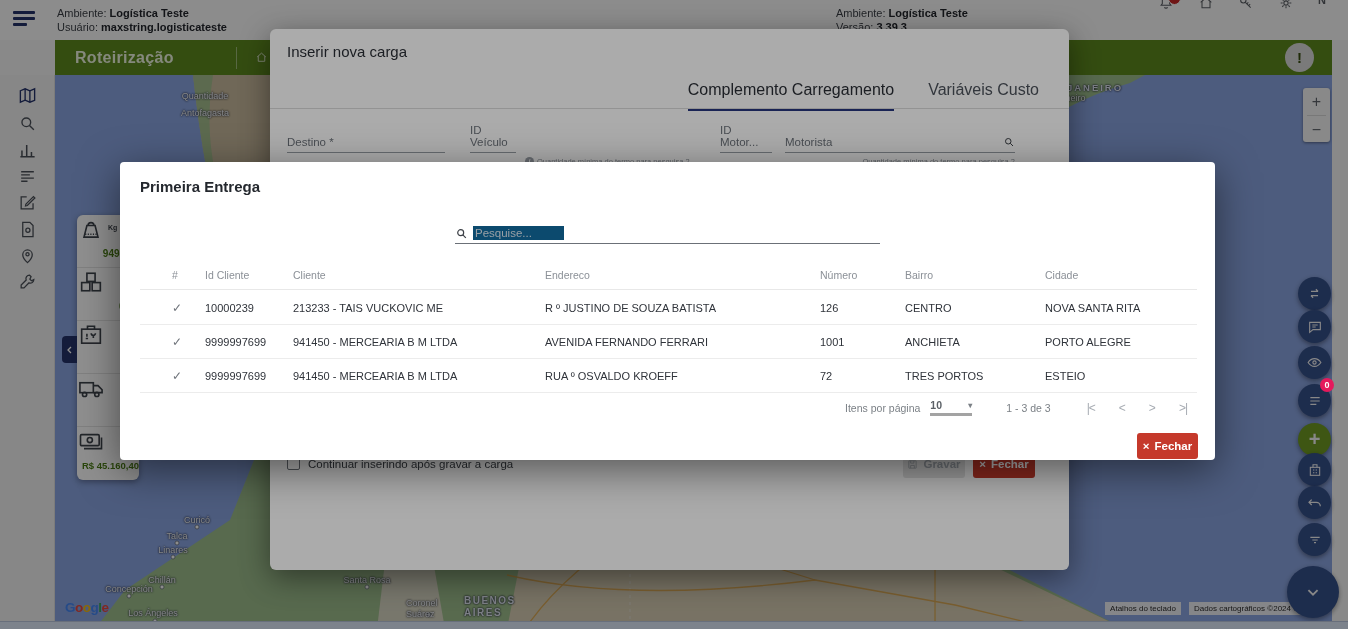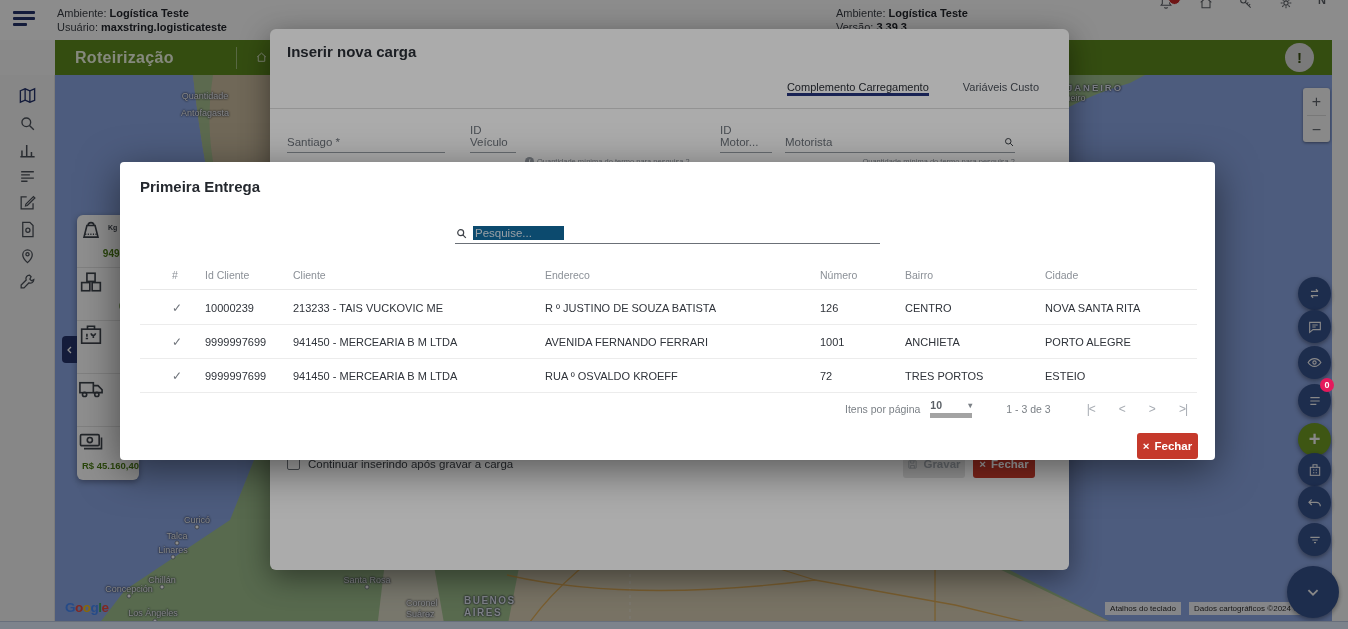--- a/index.html
+++ b/index.html
@@ -62,23 +62,23 @@
 
   .bottombar{position:absolute;left:0;top:621px;width:1348px;height:8px;background:#dfe9fa;border-top:1px solid #b9c6dd}
 
   
   .backdrop{position:absolute;inset:0}
   .b1{background:rgba(0,0,0,.16)}
   .b2{background:rgba(0,0,0,.33)}
 
   
   .insmodal{position:absolute;left:270px;top:29px;width:799px;height:541px;background:#fff;border-radius:6px;box-shadow:0 8px 30px rgba(0,0,0,.45)}
-  .institle{position:absolute;left:17px;top:14px;font-size:15px;font-weight:bold;color:#2b2f36}
+  .institle{position:absolute;left:17px;top:14px;font-size:15px;font-weight:normal;color:#2b2f36}
   .tabs{position:absolute;right:30px;top:52px;display:flex;gap:34px}
-  .tab{font-size:11px;color:#4c525b;border-bottom:3px solid transparent;cursor:pointer}
+  .tab{font-size:16px;color:#4c525b;padding-bottom:9px;border-bottom:3px solid transparent;cursor:pointer}
   .tab.active{color:#2b2f36;border-bottom-color:#26357e}
   .insdivider{position:absolute;left:0;right:0;top:79px;border-top:1px solid #dcdcdc}
   .field{position:absolute;top:100px;height:24px;border-bottom:1px solid #9aa0a8;font-size:11.5px;color:#6e747c;display:flex;align-items:flex-end;padding-bottom:4px;cursor:text}
   .field .ficon{margin-left:auto;color:#3c4046}
   .helper{position:absolute;top:128px;font-size:7.5px;color:#8a9098;display:flex;align-items:center;gap:3px}
   .infoi{width:9px;height:9px;border-radius:50%;background:#9aa0a8;color:#fff;font-size:6.5px;font-weight:bold;display:flex;align-items:center;justify-content:center;font-style:italic}
   .chkrow{position:absolute;left:17px;top:428px;display:flex;align-items:flex-end;gap:8px;font-size:11.5px;color:#3a3f45;cursor:pointer}
   .chkbox{width:13px;height:13px;border:1.5px solid #70757c;border-radius:2px;background:#fff}
   .btn{height:28px;border-radius:3px;font-size:11.5px;font-weight:bold;display:flex;align-items:center;justify-content:center;gap:5px;cursor:pointer}
   .btn-gray{position:absolute;left:633px;top:421px;width:62px;background:#e4e4e4;color:#a0a6ad}
@@ -89,21 +89,21 @@
   .delmodal{position:absolute;left:120px;top:162px;width:1095px;height:298px;background:#fff;border-radius:4px;box-shadow:0 10px 40px rgba(0,0,0,.5)}
   .deltitle{position:absolute;left:20px;top:16px;font-size:15px;font-weight:bold;color:#24282e}
   .delsearch{position:absolute;left:335px;top:58px;width:425px;height:24px;border-bottom:1px solid #6b7077;display:flex;align-items:flex-end;gap:5px;padding-bottom:3px;cursor:text}
   .delsearch .sicon{color:#3c4046}
   .hl{background:#0c4a6e;color:#9aa0a6;font-size:11.5px;padding:1px 32px 1px 2px}
   .tgrid{display:grid;grid-template-columns:33px 88px 252px 275px 85px 140px 1fr;padding-left:32px;align-items:center}
   .thead{position:absolute;left:20px;right:18px;top:98px;height:30px;border-bottom:1px solid #e8e8e8;font-size:10.5px;color:#8b9097}
   .trow{position:absolute;left:20px;right:18px;height:34px;border-bottom:1px solid #ececec;font-size:11px;color:#2f333a}
   .tcheck{color:#70757c;font-size:12px}
   .pagin{position:absolute;right:28px;top:237px;display:flex;align-items:center;font-size:10.5px;color:#7b8086}
-  .psel{display:inline-flex;align-items:center;justify-content:space-between;width:42px;border-bottom:5px solid #a3a3a3;padding-bottom:2px;margin-left:10px;font-weight:bold;color:#5b6066;cursor:pointer}
+  .psel{display:inline-flex;align-items:center;justify-content:space-between;width:42px;border-bottom:3px solid #a3a3a3;padding-bottom:2px;margin-left:10px;font-weight:bold;color:#5b6066;cursor:pointer}
   .psel .caret{font-size:8px;color:#7b8086}
   .prange{margin-left:34px}
   .pnav{display:flex;gap:24px;margin-left:36px;font-size:12px;color:#a6abb2}
   .pnav span{letter-spacing:-1px;cursor:pointer}
   .del-close{position:absolute;right:17px;top:271px;width:61px;height:26px}
 </style>
 </head>
 <body>
 
 <div class="stage">
@@ -387,21 +387,21 @@
 
   <div class="insmodal">
     <div class="institle">Inserir nova carga</div>
     <div class="tabs">
       <span class="tab active">Complemento Carregamento</span>
       <span class="tab">Variáveis Custo</span>
     </div>
     <div class="insdivider"></div>
 
     <div class="field" style="left:17px;width:158px">
-      <span>Santiago *</span>
+      <span>Destino *</span>
     </div>
     <div class="field" style="left:200px;width:46px">
       <span>ID Veículo</span>
     </div>
     <div class="helper" style="left:255px;width:185px">
       <span class="infoi">i</span>
       <span>Quantidade mínima do termo para pesquisa 2</span>
     </div>
     <div class="field" style="left:450px;width:52px">
       <span>ID Motor...</span>

